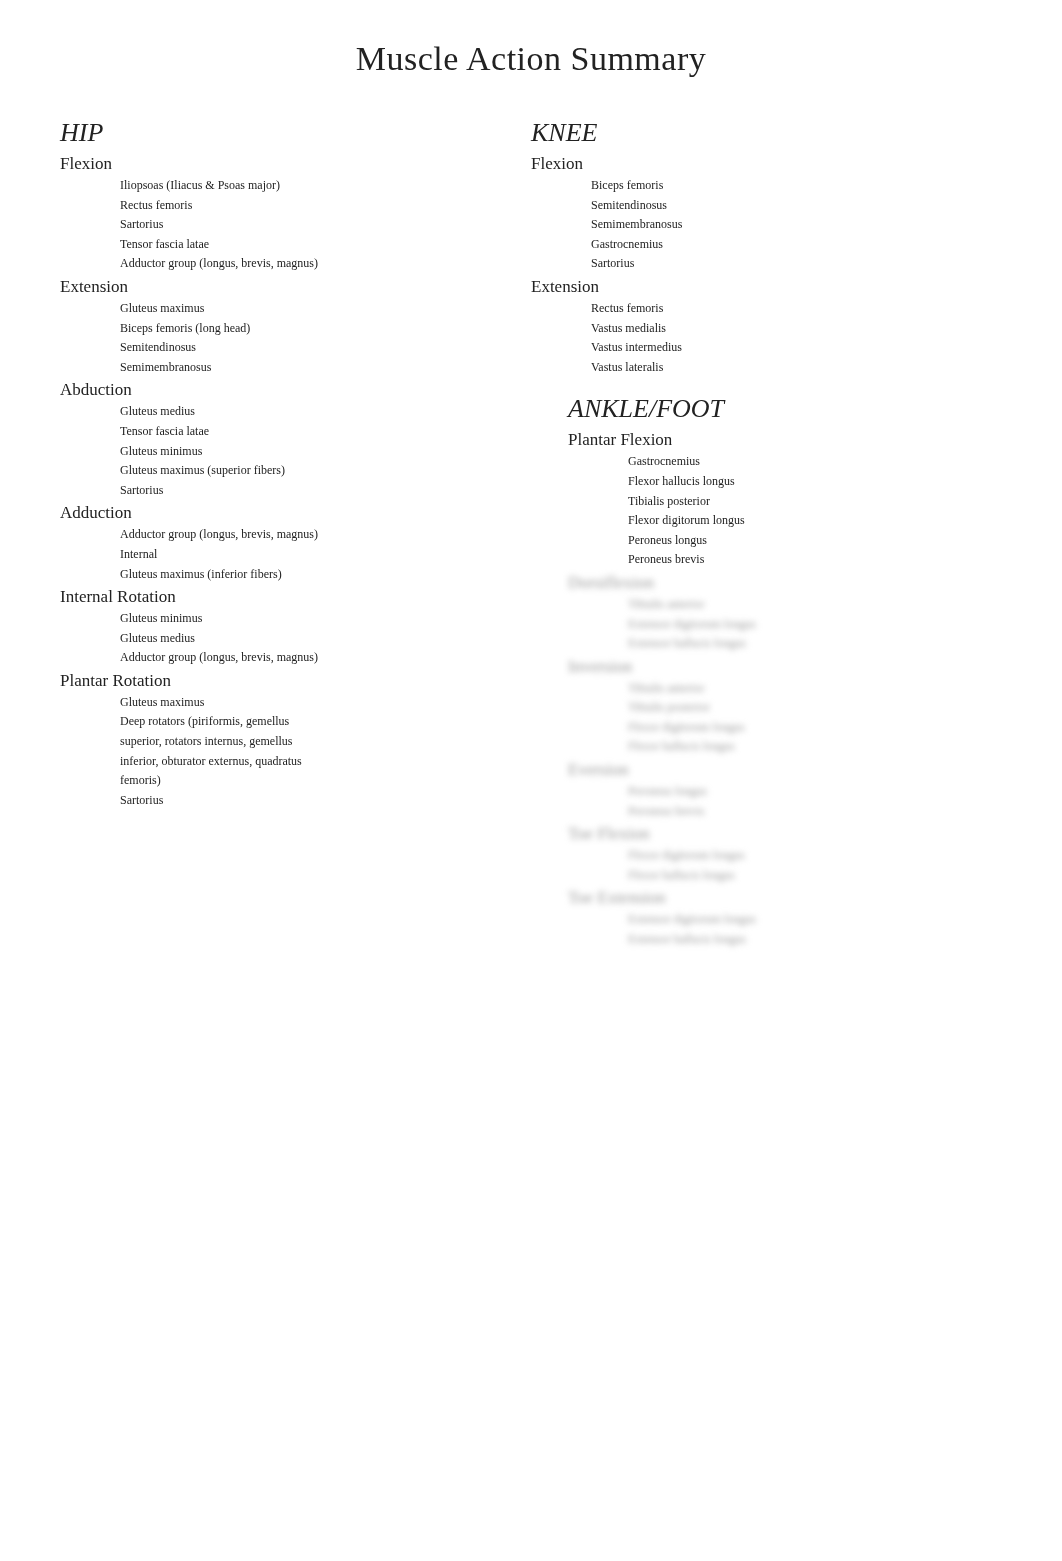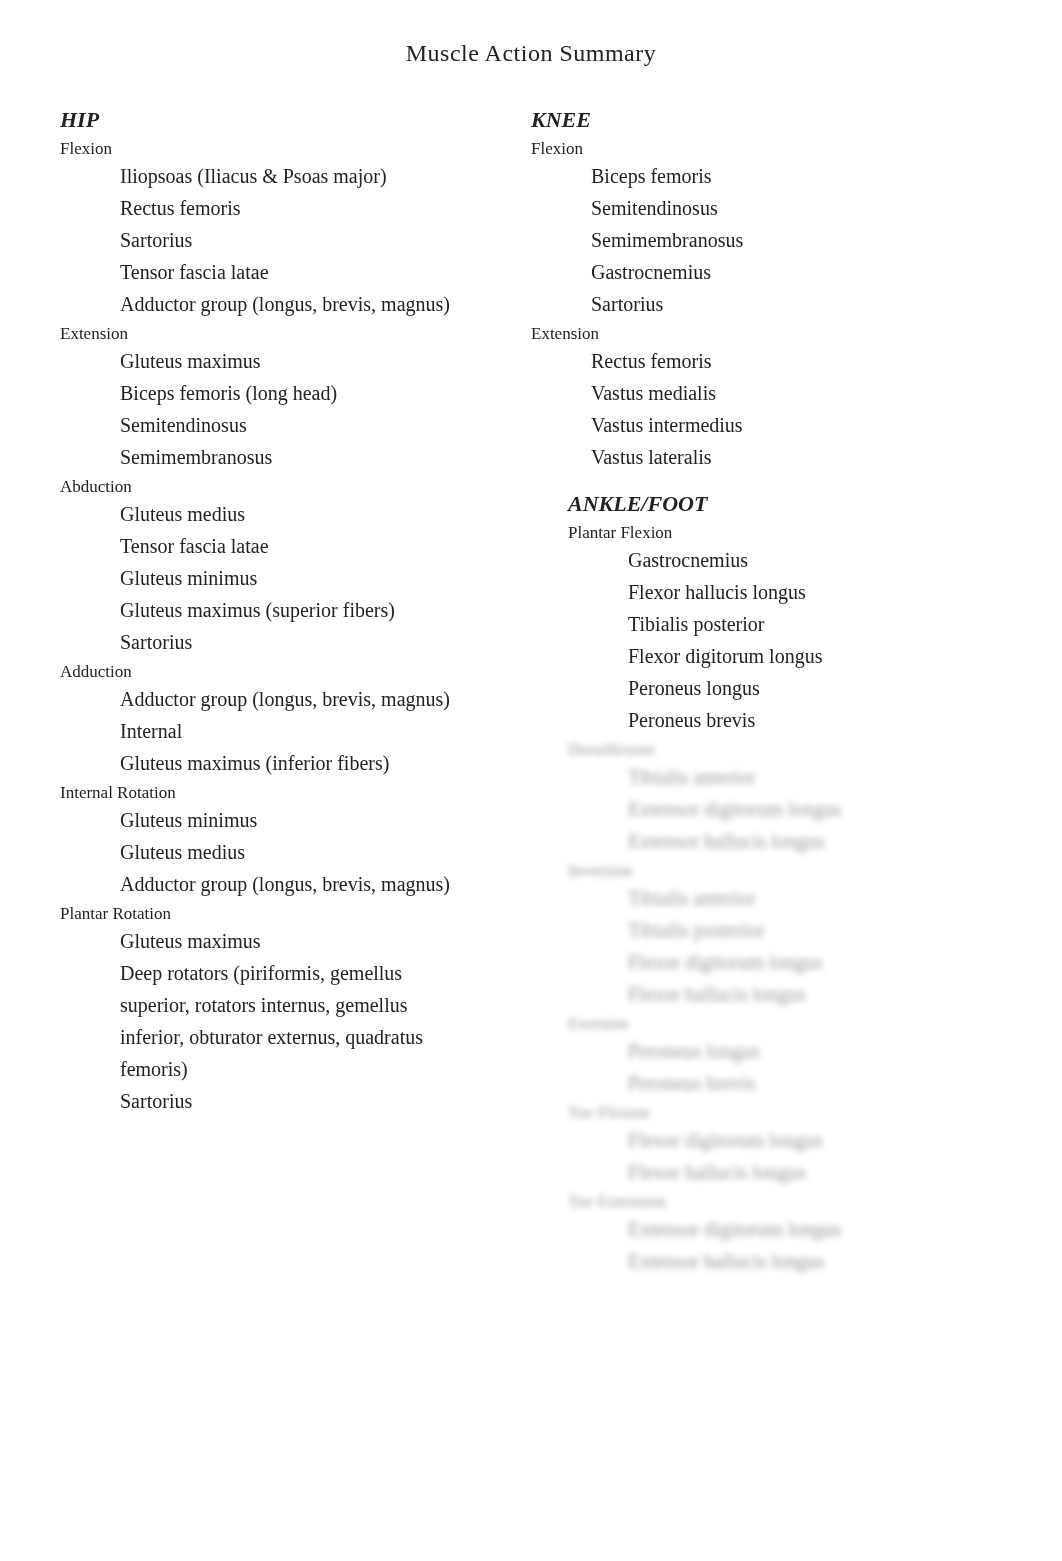--- a/index.html
+++ b/index.html
@@ -7,55 +7,55 @@
       font-family: Georgia, 'Times New Roman', serif;
       background: #fff;
       color: #222;
       width: 1062px;
       min-height: 1561px;
       padding: 40px 60px;
     }
 
     h1.page-title {
       text-align: center;
-      font-size: 24px;
+      font-size: 34px;
       font-weight: normal;
       margin-bottom: 36px;
       letter-spacing: 0.5px;
     }
 
     .columns {
       display: flex;
       gap: 0;
       align-items: flex-start;
     }
 
     .col {
       flex: 1;
       padding-right: 20px;
     }
 
     .joint-heading {
-      font-size: 22px;
-      font-weight: bold;
+      font-size: 26px;
+      font-weight: normal;
       font-style: italic;
       margin-bottom: 6px;
       margin-top: 4px;
     }
 
     .action-heading {
       font-size: 17px;
       font-weight: normal;
       margin-top: 4px;
       margin-bottom: 2px;
       padding-left: 0px;
     }
 
     .muscle-item {
-      font-size: 20px;
+      font-size: 12px;
       padding-left: 60px;
       margin-bottom: 1px;
       line-height: 1.55;
     }
 
     .section-gap {
       margin-top: 18px;
       margin-left: 37px;
     }
 

